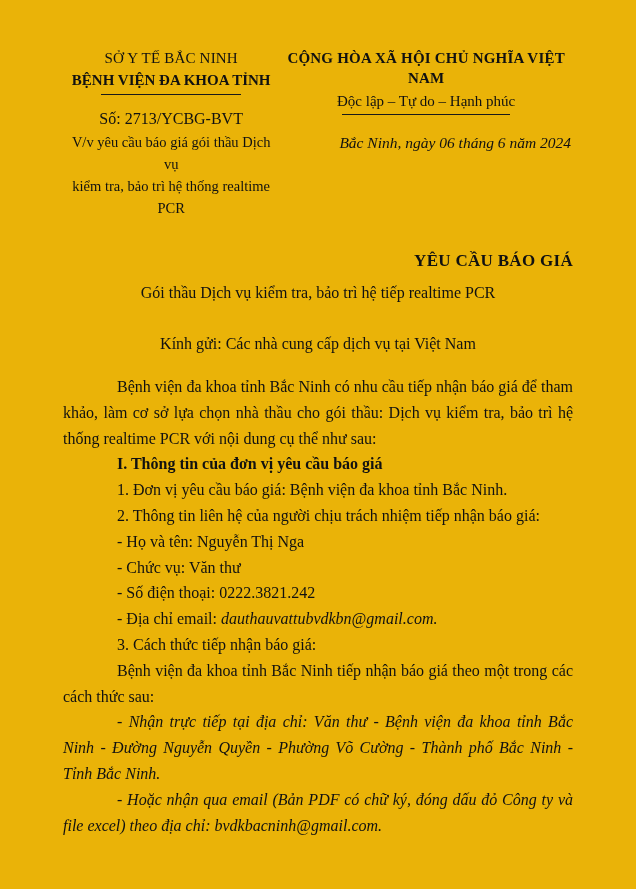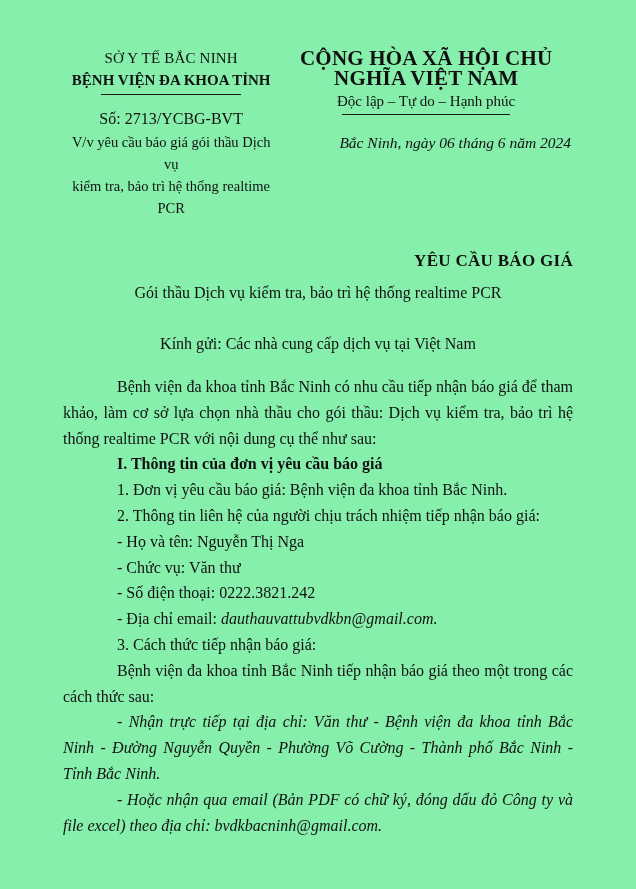--- a/index.html
+++ b/index.html
@@ -1,39 +1,39 @@
 <!DOCTYPE html>
 <html><head>
 <meta charset="utf-8">
 <style>
   * { box-sizing: border-box; }
   html, body { margin: 0; padding: 0; background: #e9e9e9; }
   .page {
     width: 636px;
     height: 889px;
     margin: 0 auto;
-    background: #86efac;
+    background: #eab308;
     font-family: "Liberation Serif", "DejaVu Serif", serif;
     color: #111;
     padding: 48px 63px 20px 63px;
     position: relative;
   }
 
   
   .doc-header { display: flex; justify-content: space-between; align-items: flex-start; }
   .header-left  { width: 218px; text-align: center; }
   .header-right { width: 296px; text-align: center; }
 
   .org-name      { font-size: 15px; line-height: 20px; letter-spacing: 0.2px; }
   .org-name-bold { font-size: 15px; line-height: 20px; font-weight: bold; margin-top: 2px; }
   .rule-left  { width: 140px; border-top: 1.6px solid #1a1a1a; margin: 4px auto 0 auto; }
   .doc-number { font-size: 16px; margin-top: 15px; }
   .subject    { font-size: 14.5px; line-height: 22px; margin-top: 3px; }
 
-  .motto-1 { font-size: 21px; font-weight: bold; line-height: 20px; letter-spacing: 0.2px; }
+  .motto-1 { font-size: 15px; font-weight: bold; line-height: 20px; letter-spacing: 0.2px; }
   .motto-2 { font-size: 15px; font-weight: normal; line-height: 20px; margin-top: 3px; }
   .rule-right { width: 168px; border-top: 1.6px solid #1a1a1a; margin: 3px auto 0 auto; }
   .date-line  { font-size: 15.5px; font-style: italic; margin-top: 19px; text-align: right; padding-right: 2px; }
 
   
   .title-main { text-align: right; font-weight: bold; font-size: 17px; margin-top: 32px; letter-spacing: 0.3px; }
   .title-sub  { text-align: center; font-size: 16px; margin-top: 13px; }
   .salutation { text-align: center; font-size: 16px; margin-top: 33px; }
 
   
@@ -60,21 +60,21 @@
     </div>
     <div class="header-right">
       <div class="motto-1">CỘNG HÒA XÃ HỘI CHỦ NGHĨA VIỆT NAM</div>
       <div class="motto-2">Độc lập – Tự do – Hạnh phúc</div>
       <div class="rule-right"></div>
       <div class="date-line">Bắc Ninh, ngày 06 tháng 6 năm 2024</div>
     </div>
   </div>
 
   <div class="title-main">YÊU CẦU BÁO GIÁ</div>
-  <div class="title-sub">Gói thầu Dịch vụ kiểm tra, bảo trì hệ thống realtime PCR</div>
+  <div class="title-sub">Gói thầu Dịch vụ kiểm tra, bảo trì hệ tiếp realtime PCR</div>
   <div class="salutation">Kính gửi: Các nhà cung cấp dịch vụ tại Việt Nam</div>
 
   <div class="doc-body">
     <p>Bệnh viện đa khoa tỉnh Bắc Ninh có nhu cầu tiếp nhận báo giá để tham khảo, làm cơ sở lựa chọn nhà thầu cho gói thầu: Dịch vụ kiểm tra, bảo trì hệ thống realtime PCR với nội dung cụ thể như sau:</p>
     <p class="b">I. Thông tin của đơn vị yêu cầu báo giá</p>
     <p>1. Đơn vị yêu cầu báo giá: Bệnh viện đa khoa tỉnh Bắc Ninh.</p>
     <p>2. Thông tin liên hệ của người chịu trách nhiệm tiếp nhận báo giá:</p>
     <p>- Họ và tên: Nguyễn Thị Nga</p>
     <p>- Chức vụ: Văn thư</p>
     <p>- Số điện thoại: 0222.3821.242</p>

